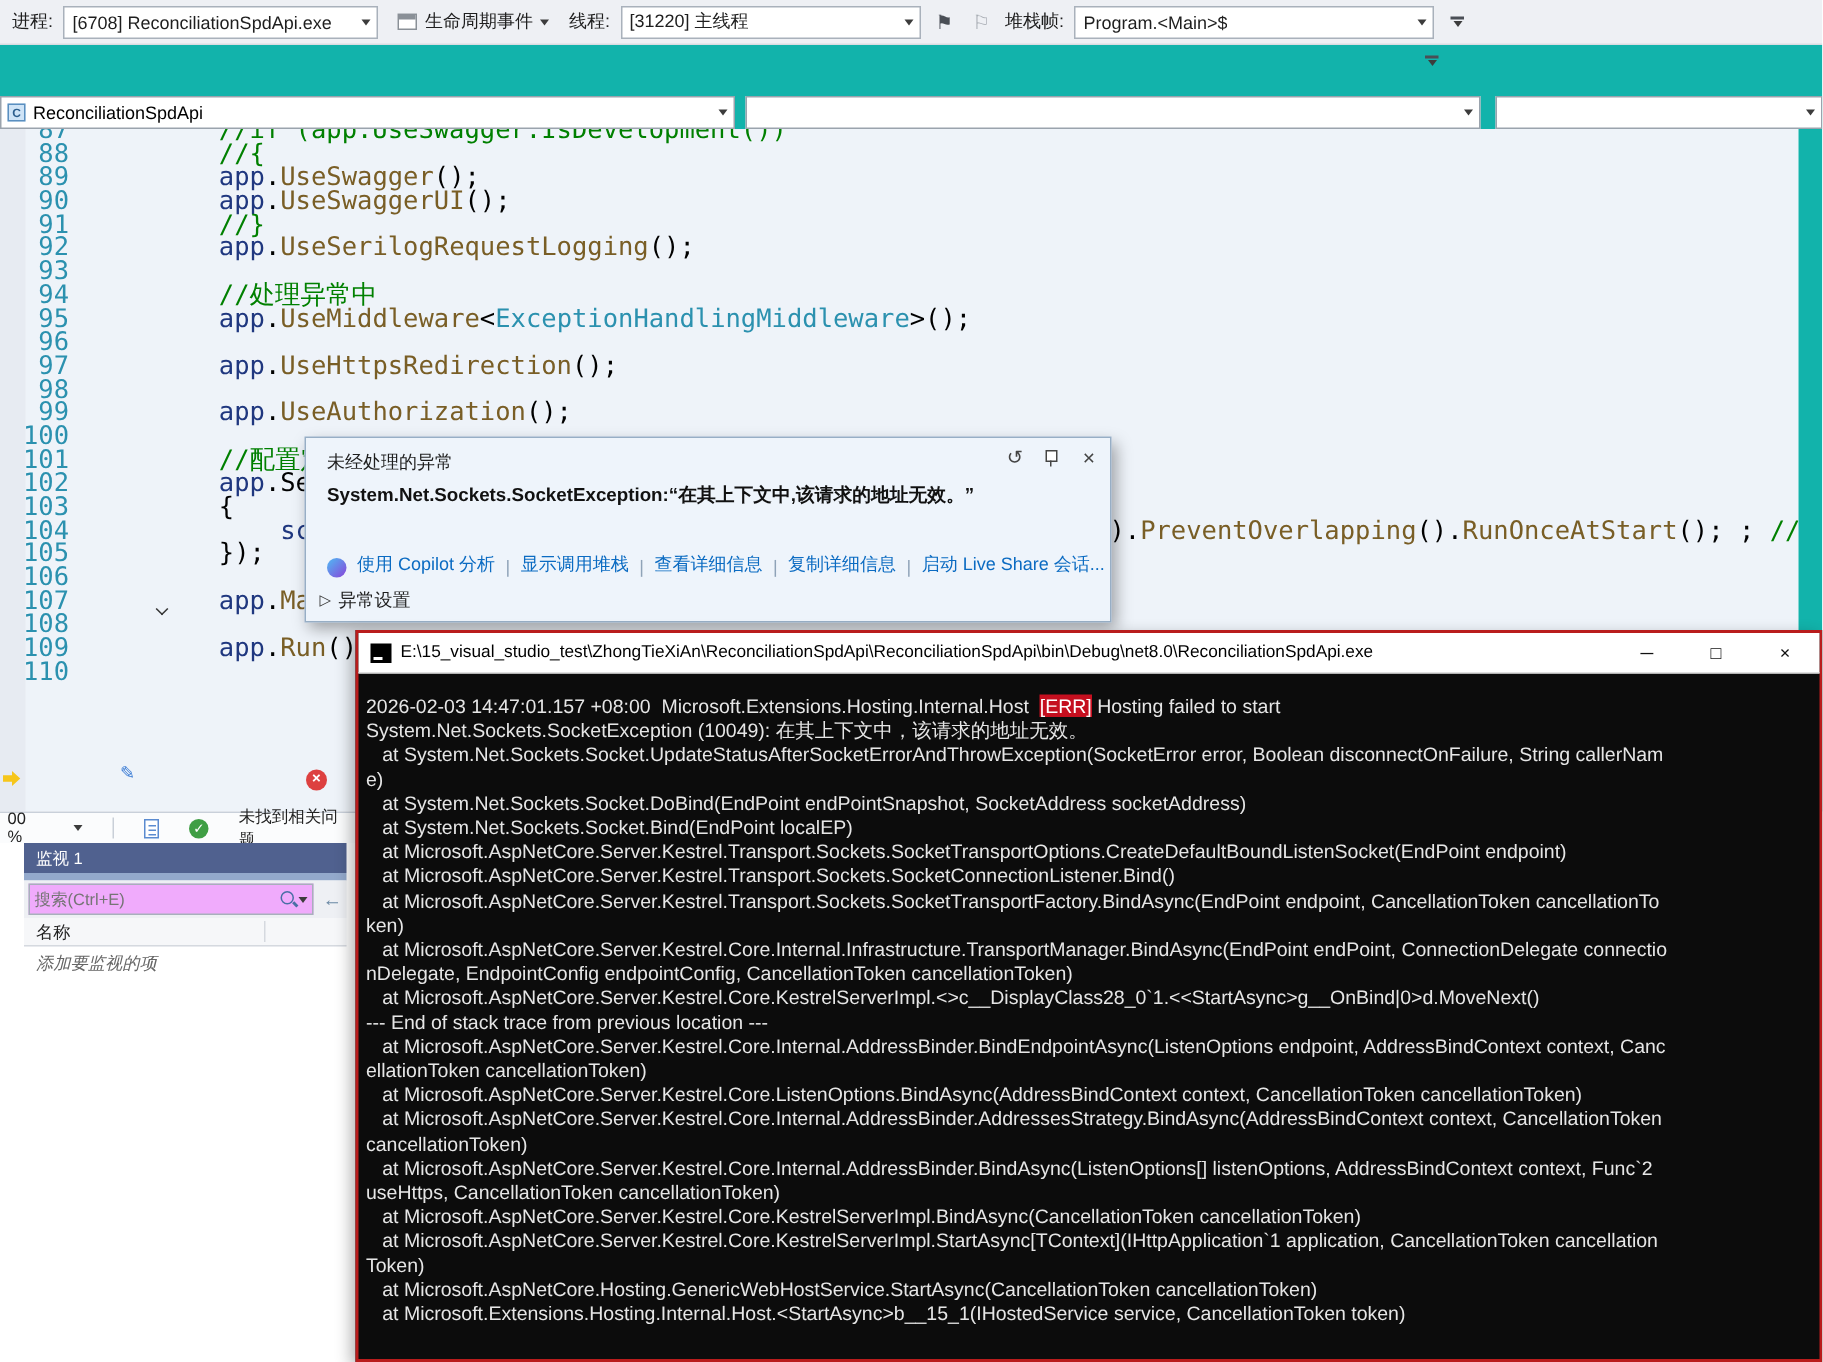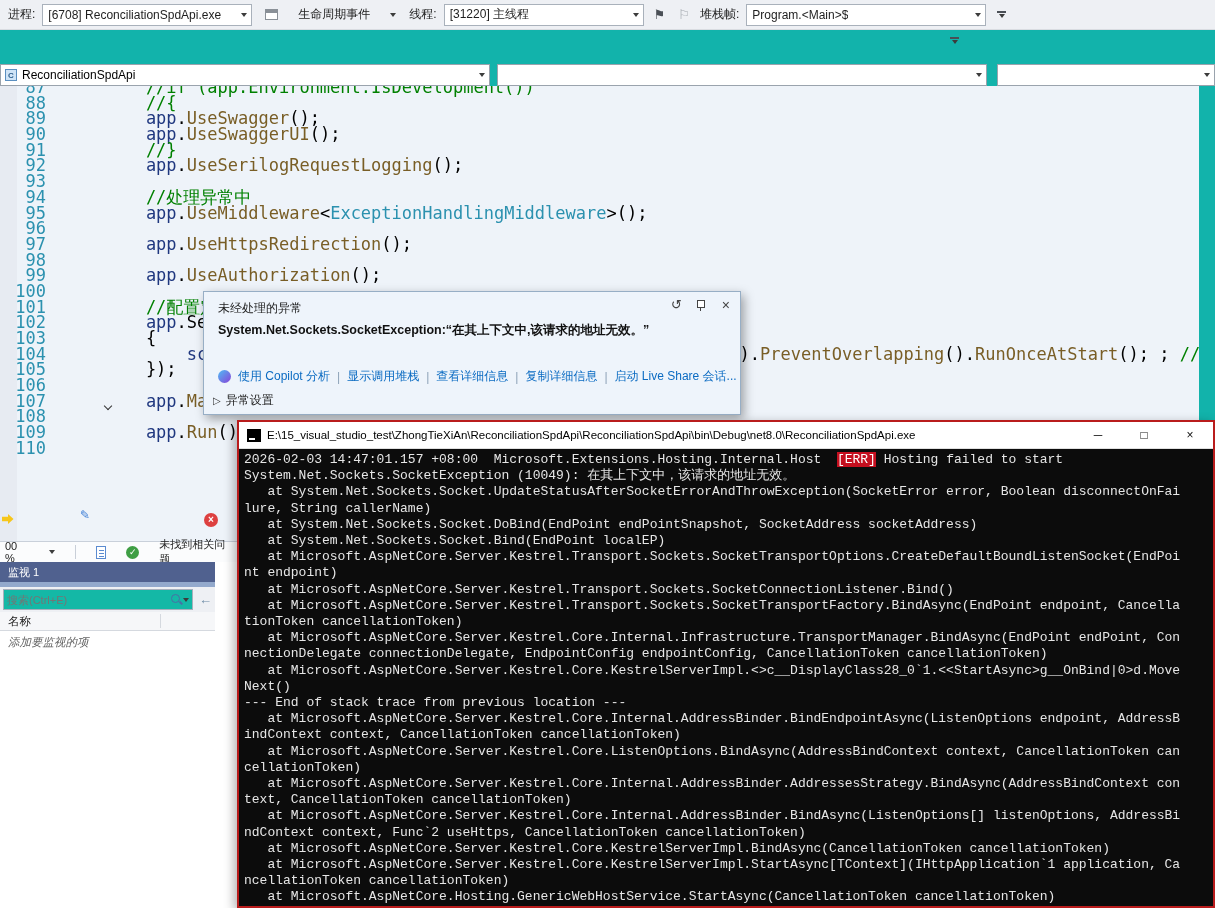--- a/index.html
+++ b/index.html
@@ -9,21 +9,21 @@
 
   
   .toolbar-top{position:absolute;left:0;top:0;width:1215px;height:30px;background:#eef0f4;
     border-bottom:1px solid #d9dce1;display:flex;align-items:center;gap:7px;padding:0 8px;font-size:12px;color:#1e1e1e}
   .tb-label{white-space:nowrap}
   .combo{height:22px;background:#fff;border:1px solid #a9b1bb;display:flex;align-items:center;
     padding:0 4px 0 5px;font-size:12px;color:#1e1e1e;overflow:hidden;white-space:nowrap}
   .combo .combo-text{overflow:hidden;text-overflow:ellipsis;white-space:nowrap}
   .caret{width:0;height:0;border-left:3.5px solid transparent;border-right:3.5px solid transparent;
     border-top:4.5px solid #3c3c3c;flex:0 0 auto;margin-left:auto}
-  .tb-btn{display:flex;align-items:center;gap:20px;height:24px;padding:0 6px;cursor:default}
+  .tb-btn{display:flex;align-items:center;gap:5px;height:24px;padding:0 6px;cursor:default}
   .win-icon{width:13px;height:11px;border:1px solid #8a9097;background:#fff;position:relative}
   .win-icon::before{content:"";position:absolute;left:0;top:0;width:100%;height:3px;background:#8a9097}
   .flag{font-size:13px;line-height:13px;padding:0 3px}
   .flag-on{color:#4a4f56}.flag-off{color:#a3a8af}
   .overflow-btn{display:flex;flex-direction:column;align-items:center;gap:1px;margin-left:4px}
   .overflow-btn .bar{width:9px;height:2px;background:#4a4f56}
   .overflow-btn .caret{margin:0}
 
   
   .teal-band{position:absolute;left:0;top:30px;width:1215px;height:56px;background:#12b3ab}
@@ -60,25 +60,25 @@
     border-top:1px solid #c9d0da;display:flex;align-items:center;gap:20px;padding:0 5px;font-size:11px;color:#222}
   .status-row .caret{margin-left:0}
   .vdiv{width:1px;height:14px;background:#c9cfd8}
   .doc-icon{width:11px;height:13px;border:1px solid #5b8bd0;background:#fff;position:relative}
   .doc-icon::before{content:"";position:absolute;left:2px;top:3px;width:5px;height:1px;background:#5b8bd0;
     box-shadow:0 3px 0 #5b8bd0,0 6px 0 #5b8bd0}
   .check-circle{width:13px;height:13px;border-radius:50%;background:#3f9e44;color:#fff;
     font-size:9px;line-height:13px;text-align:center;font-weight:bold;flex:0 0 auto}
 
   
-  .watch-panel{position:absolute;left:0;top:562px;width:215px;height:346px;background:#fff}
+  .watch-panel{position:absolute;left:16px;top:562px;width:215px;height:346px;background:#fff}
   .watch-title{height:20px;background:#50618f;color:#fff;font-size:11px;padding:3px 8px}
   .watch-strip{height:5px;background:#93a9cc}
   .watch-toolbar{height:25px;background:#eef0f4;display:flex;align-items:center;padding:1px 3px;gap:6px}
-  .search-box{width:205px;height:21px;background:#14b8a6;border:1px solid #a8b0bc;display:flex;align-items:center;padding:0 3px}
+  .search-box{width:205px;height:21px;background:#f0abfc;border:1px solid #a8b0bc;display:flex;align-items:center;padding:0 3px}
   .search-box input{border:0;outline:none;flex:1;font-size:11px;color:#444;font-family:inherit;background:transparent}
   .mag{position:relative;width:13px;height:13px;flex:0 0 auto}
   .mag::before{content:"";position:absolute;left:1px;top:1px;width:7px;height:7px;border:1.4px solid #4a6fa5;border-radius:50%}
   .mag::after{content:"";position:absolute;left:9px;top:9px;width:4px;height:1.6px;background:#4a6fa5;transform:rotate(45deg)}
   .back-arrow{color:#6d8ba6;font-size:13px}
   .watch-header{height:19px;background:#f6f7f9;border-bottom:1px solid #d5d9df;font-size:11.5px;
     color:#222;padding:2px 8px;position:relative}
   .watch-header::after{content:"";position:absolute;left:160px;top:2px;width:1px;height:14px;background:#d5d9df}
   .watch-empty{font-size:11.5px;font-style:italic;color:#666;padding:4px 8px}
 
@@ -86,40 +86,40 @@
   .ex-popup{position:absolute;left:203px;top:291px;width:538px;height:124px;background:#eef4fb;
     border:1px solid #97aec5;box-shadow:3px 4px 10px rgba(0,0,0,.35);font-size:12px}
   .ex-title{position:absolute;left:14px;top:8px;color:#1e1e1e}
   .ex-ico{position:absolute;top:6px;color:#444;font-size:13px;line-height:14px}
   .ex-ico.history{right:58px}
   .ex-close{right:10px;font-size:14px}
   .pin{position:absolute;right:34px;top:7px;width:12px;height:13px}
   .pin::before{content:"";position:absolute;left:3px;top:1px;width:6px;height:6px;border:1px solid #444;background:#fff}
   .pin::after{content:"";position:absolute;left:6px;top:8px;width:1px;height:4px;background:#444}
   .ex-msg{position:absolute;left:14px;top:30px;font-weight:bold;font-size:12.5px;color:#111}
-  .ex-links{position:absolute;left:14px;top:76px;display:flex;align-items:center;gap:7px;white-space:nowrap}
+  .ex-links{position:absolute;left:14px;top:76px;display:flex;align-items:flex-end;gap:7px;white-space:nowrap}
   .ex-link{color:#0b6bc2;cursor:default}
   .link-sep{color:#8fa3b8}
   .copilot-icon{width:13px;height:13px;border-radius:50%;flex:0 0 auto;
     background:linear-gradient(135deg,#5aa4ef 20%,#8055dd 85%)}
   .ex-settings{position:absolute;left:9px;top:100px;display:flex;align-items:center;gap:5px;color:#1e1e1e}
   .expander{font-size:10px;color:#333}
 
   
   .console-window{position:absolute;left:237px;top:420px;width:978px;height:488px;background:#0c0c0c;
     border:2px solid #b91c1c;box-shadow:-3px 3px 10px rgba(0,0,0,.3)}
   .console-titlebar{position:absolute;left:0;top:0;width:100%;height:27px;background:#fff;
     border-bottom:1px solid #e0e0e0;display:flex;align-items:center;padding-left:8px;font-size:11.5px;color:#000}
   .console-icon{width:14px;height:13px;background:#000;margin-right:6px;position:relative;flex:0 0 auto}
   .console-icon::after{content:"";position:absolute;left:2px;bottom:2px;width:6px;height:1.5px;background:#fff}
   .console-title-text{overflow:hidden;white-space:nowrap;text-overflow:ellipsis}
   .console-controls{margin-left:auto;display:flex;height:27px}
   .console-btn{width:46px;height:27px;text-align:center;line-height:27px;font-size:12px;color:#111}
   .console-body{position:absolute;left:0;top:27px;right:0;bottom:0;overflow:hidden;
-    padding:3px 0 0 5px;font-family:Liberation Mono, monospace;font-size:13px;line-height:16.2px;color:#e6e6e6}
+    padding:14px 0 0 5px;font-family:Liberation Sans, sans-serif;font-size:13px;line-height:16.2px;color:#e6e6e6}
   .console-text{width:120ch;white-space:pre-wrap;word-break:break-all}
   .console-err{background:#c50f1f;color:#fff}
 </style>
 </head>
 <body>
 
 <div class="app">
 
   <div class="toolbar-top">
     <span class="tb-label">进程:</span>
@@ -169,21 +169,21 @@
     </div>
     <div class="nav-combo" style="left:997px;width:218px">
       <span class="combo-text"></span>
       <span class="caret"></span>
     </div>
   </div>
 
   <div class="editor">
     <div class="bp-margin"></div>
     <div class="code-lines">
-        <div class="code-row"><span class="ln">87</span><span class="code"><span class="tok-cm">        //if (app.Environment.IsDevelopment())</span></span></div>
+        <div class="code-row"><span class="ln">87</span><span class="code"><span class="tok-cm">        //if (app.UseSwagger.IsDevelopment())</span></span></div>
         <div class="code-row"><span class="ln">88</span><span class="code"><span class="tok-cm">        //{</span></span></div>
         <div class="code-row"><span class="ln">89</span><span class="code"><span class="tok-v">        app</span><span class="tok-p">.</span><span class="tok-m">UseSwagger</span><span class="tok-p">();</span></span></div>
         <div class="code-row"><span class="ln">90</span><span class="code"><span class="tok-v">        app</span><span class="tok-p">.</span><span class="tok-m">UseSwaggerUI</span><span class="tok-p">();</span></span></div>
         <div class="code-row"><span class="ln">91</span><span class="code"><span class="tok-cm">        //}</span></span></div>
         <div class="code-row"><span class="ln">92</span><span class="code"><span class="tok-v">        app</span><span class="tok-p">.</span><span class="tok-m">UseSerilogRequestLogging</span><span class="tok-p">();</span></span></div>
         <div class="code-row"><span class="ln">93</span><span class="code"></span></div>
         <div class="code-row"><span class="ln">94</span><span class="code"><span class="tok-cm">        //处理异常中</span></span></div>
         <div class="code-row"><span class="ln">95</span><span class="code"><span class="tok-v">        app</span><span class="tok-p">.</span><span class="tok-m">UseMiddleware</span><span class="tok-p">&lt;</span><span class="tok-ty">ExceptionHandlingMiddleware</span><span class="tok-p">&gt;();</span></span></div>
         <div class="code-row"><span class="ln">96</span><span class="code"></span></div>
         <div class="code-row"><span class="ln">97</span><span class="code"><span class="tok-v">        app</span><span class="tok-p">.</span><span class="tok-m">UseHttpsRedirection</span><span class="tok-p">();</span></span></div>

